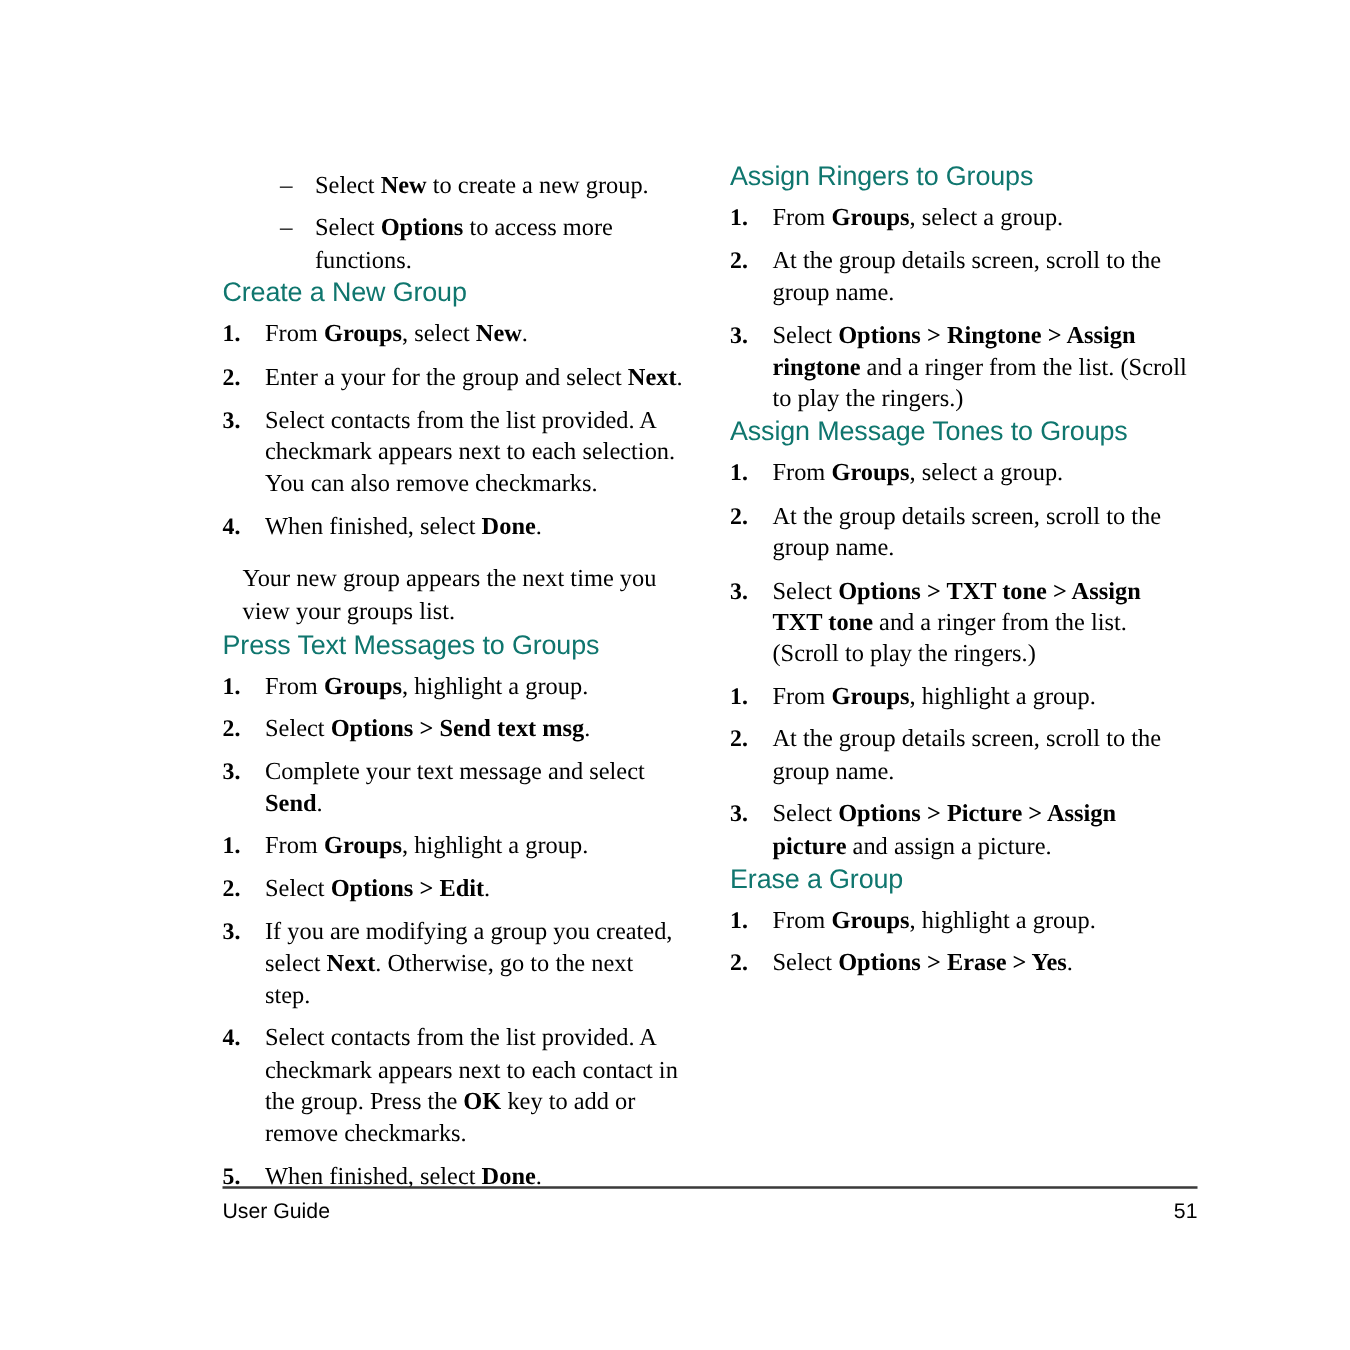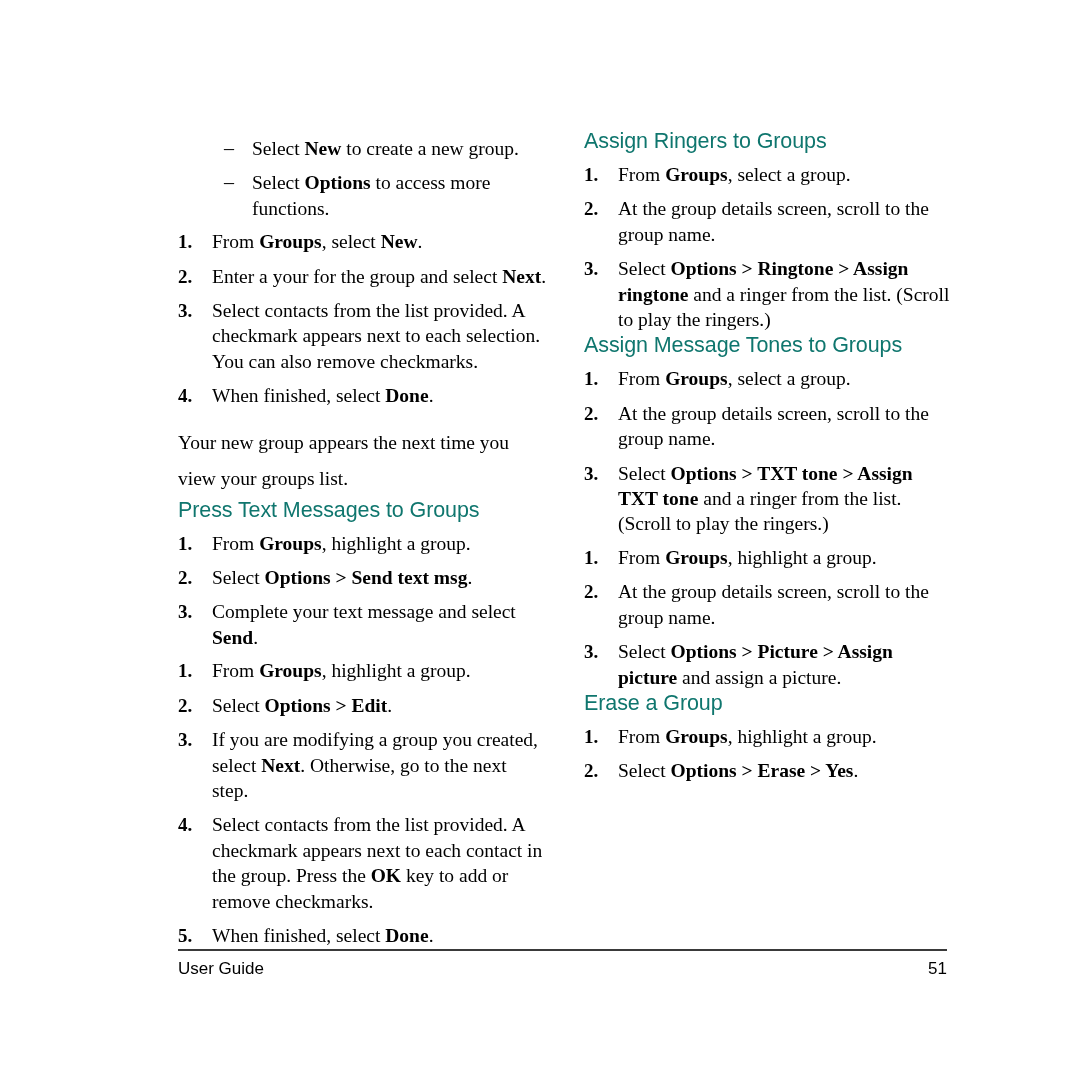--- a/index.html
+++ b/index.html
@@ -69,32 +69,32 @@
   li.dash .marker {
     left: 3px;
     font-weight: 400;
     font-size: 20px;
   }
   ul.dashes { padding-left: 43px; }
   ul.dashes li.dash { padding-left: 31px; }
 
   p.note {
     font-size: 19.5px;
-    line-height: 36px;
-    margin: 16px 0 0 0;
+    line-height: 26px;
+    margin: 16px 0 0 16px;
     padding: 0;
   }
 
   b, strong { font-weight: 700; text-align: center; }
 
   
   .footer {
     position: absolute;
     left: 178px;
-    right: 133px;
+    right: 122px;
     bottom: 100px;
     border-top: 2.2px solid #3a3a3a;
     padding-top: 7px;
     display: flex;
     justify-content: space-between;
     align-items: baseline;
     font-family: "Liberation Sans", "DejaVu Sans", sans-serif;
     font-size: 17px;
     line-height: 22px;
     color: #000;
@@ -106,20 +106,21 @@
 <div class="page">
 
   <div class="columns">
 
     <div class="column">
       <ul class="dashes">
           <li class="dash"><span class="marker">–</span><span>Select </span><strong>New</strong><span> to create a new group.</span></li>
           <li class="dash"><span class="marker">–</span><span>Select </span><strong>Options</strong><span> to access more functions.</span></li>
         </ul>
       <div>
+          <h2 class="section-heading h-gap-lg">Create a New Group</h2>
           <ol class="steps">
             <li class="step"><span class="marker">1.</span><span>From </span><strong>Groups</strong><span>, select </span><strong>New</strong><span>.</span></li>
             <li class="step"><span class="marker">2.</span><span>Enter a your for the group and select </span><strong>Next</strong><span>.</span></li>
             <li class="step"><span class="marker">3.</span><span>Select contacts from the list provided. A checkmark appears next to each selection. You can also remove checkmarks.</span></li>
             <li class="step"><span class="marker">4.</span><span>When finished, select </span><strong>Done</strong><span>.</span></li>
           </ol>
           <p class="note">Your new group appears the next time you view your groups list.</p>
           <h2 class="section-heading h-gap-md">Press Text Messages to Groups</h2>
           <ol class="steps">
             <li class="step"><span class="marker">1.</span><span>From </span><strong>Groups</strong><span>, highlight a group.</span></li>

